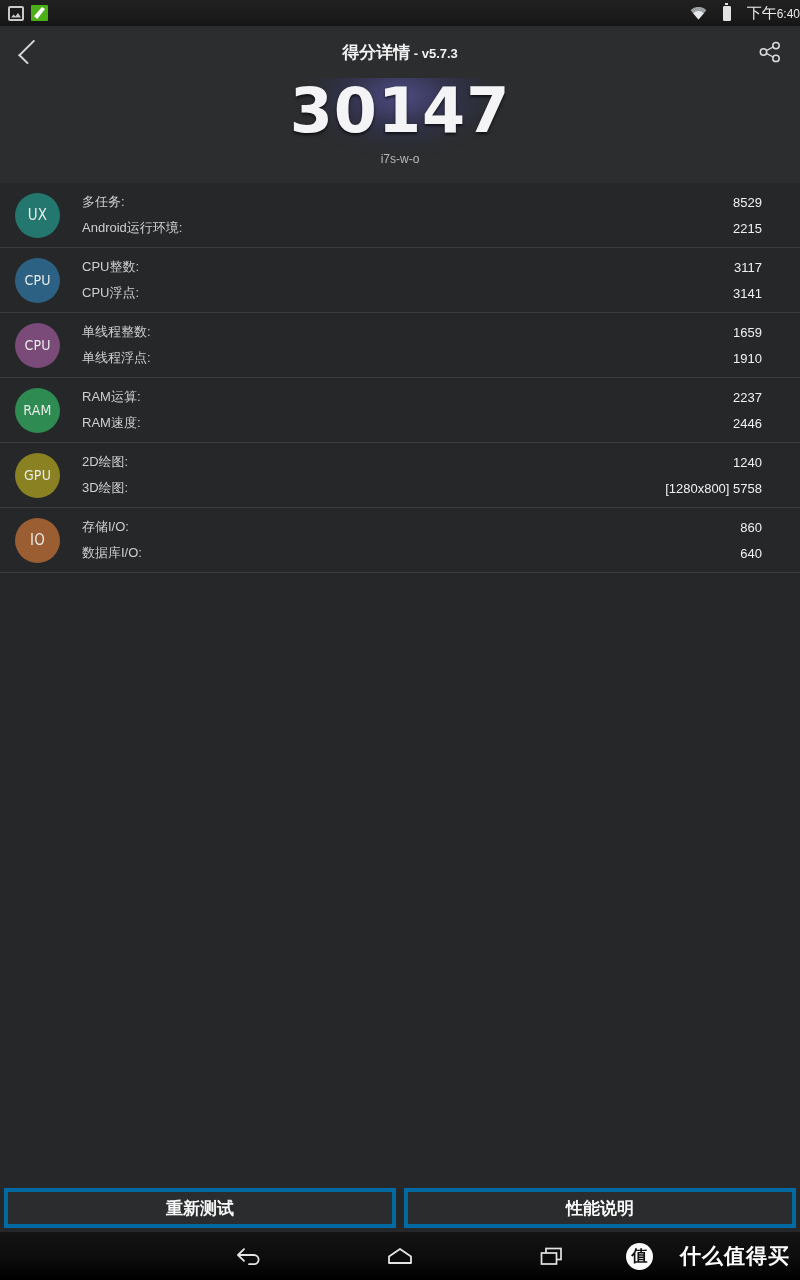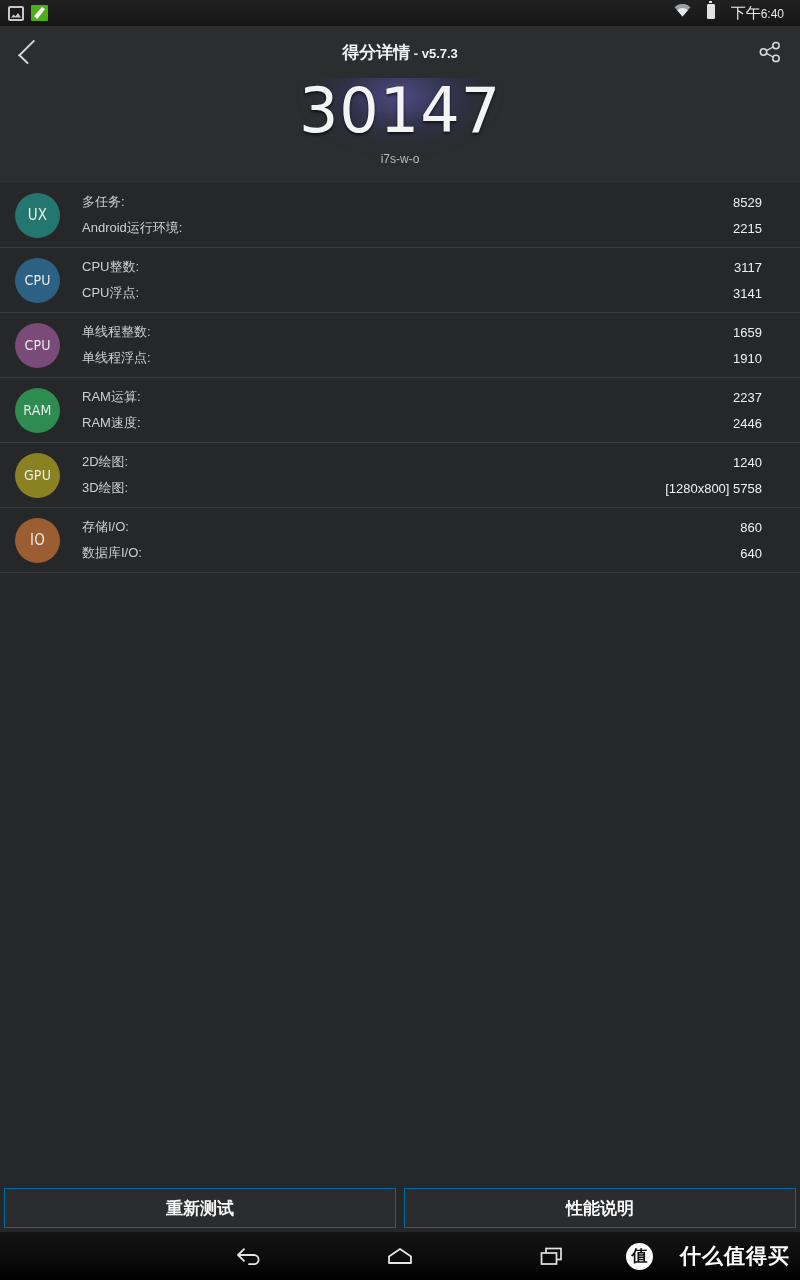--- a/index.html
+++ b/index.html
@@ -11,21 +11,21 @@
   }
   #app { position:relative; width:800px; height:1280px; background:#252729; }
 
   
   .statusbar{
     position:absolute; top:0; left:0; width:800px; height:26px;
     background:linear-gradient(to bottom,#202020 0%,#1b1b1b 60%,#151515 100%);
     display:flex; align-items:center; z-index:20;
   }
   .sb-left{ display:flex; align-items:center; gap:7px; padding-left:8px; }
-  .sb-right{ margin-left:auto; display:flex; align-items:flex-start; gap:16px; padding-right:16px; }
+  .sb-right{ margin-left:auto; display:flex; align-items:center; gap:16px; padding-right:0; }
   .ic-shot{
     width:16px;height:15px;border:2px solid #c9c9c9;border-radius:2px;
     position:relative;overflow:hidden;background:#1b1b1b;
   }
   .ic-shot:after{
     content:""; position:absolute; left:1px; bottom:1px; width:10px; height:5px;
     background:#c9c9c9;
     clip-path:polygon(0 100%,25% 40%,45% 75%,70% 10%,100% 100%);
   }
   .ic-app{
@@ -76,21 +76,21 @@
     background:#2b2d2f; overflow:hidden;
   }
   .hero-glow{
     position:absolute; left:50%; top:-34px; transform:translateX(-50%);
     width:190px;height:104px; border-radius:50%;
     background:radial-gradient(ellipse at center, rgba(96,92,175,0.70) 0%, rgba(60,58,120,0.34) 42%, rgba(43,45,47,0) 72%);
     filter:blur(7px);
   }
   .score{
     position:absolute; left:0; right:0; top:-4px;
-    text-align:center; color:#f4f4f6; font-size:62px; font-weight:400;
+    text-align:center; color:#f4f4f6; font-size:62px; font-weight:700;
     letter-spacing:1px; text-shadow:0 2px 3px rgba(0,0,0,.65);
     font-family:"DejaVu Sans",sans-serif;
   }
   .device{
     position:absolute; left:0; right:0; top:74px;
     text-align:center; color:#b9b9b9; font-size:12px;
   }
 
   
   .list{ position:absolute; top:183px; left:0; width:800px; }
@@ -116,21 +116,21 @@
   .m-label{ color:#cfcfcf; font-size:13px; white-space:nowrap; }
   .m-value{ color:#f0f0f0; font-size:13px; white-space:nowrap; }
 
   
   .btnbar{
     position:absolute; left:0; bottom:48px; width:800px; height:48px;
     display:flex; align-items:center; gap:8px; padding:0 4px;
     background:#252729;
   }
   .flatbtn{
-    flex:1 1 0; height:40px; border:1px solid #0369a1; background:#2a2c2e;
+    flex:1 1 0; height:40px; border:4px solid #0369a1; background:#2a2c2e;
     color:#fafafa; font-size:17px; font-weight:bold;
     display:flex; align-items:center; justify-content:center; cursor:pointer;
   }
 
   
   .navbar{
     position:absolute; left:0; bottom:0; width:800px; height:48px;
     background:linear-gradient(to bottom,#141414 0%,#0c0c0c 55%,#000 100%);
     display:flex; align-items:center; justify-content:center; gap:92px;
   }

